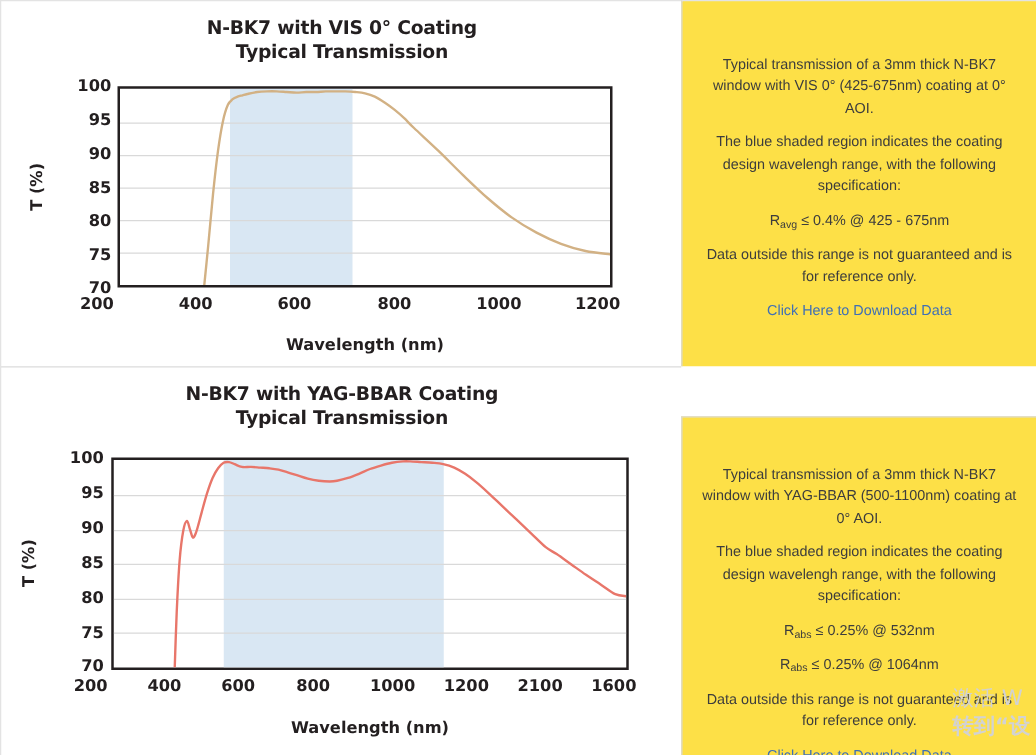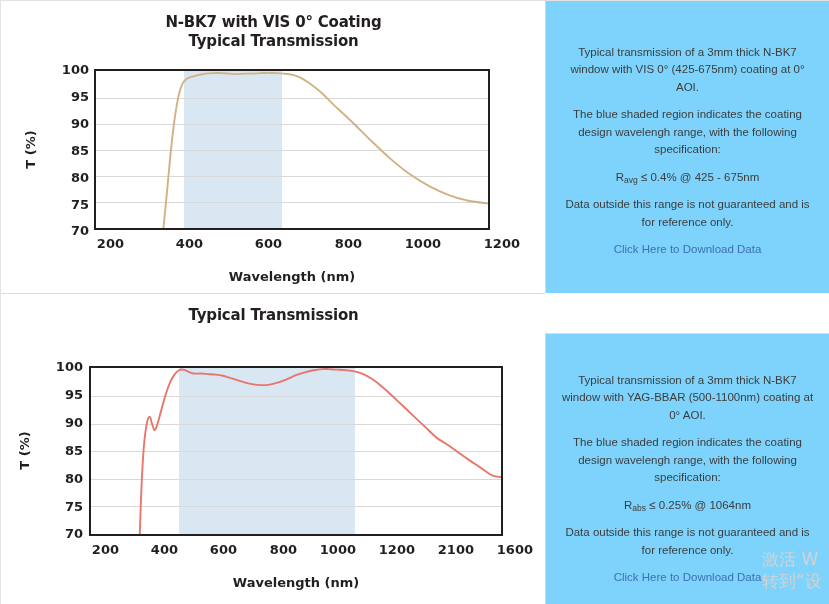--- a/index.html
+++ b/index.html
@@ -30,21 +30,21 @@
     width: 545px; height: 100%;
     background: #ffffff;
     border-left: 1px solid #e3e3e3;
     border-top: 1px solid #e3e3e3;
   }
   #row-bottom .chart-cell { border-top: 1px solid #dcdcdc; }
 
   .text-cell {
     position: relative;
     width: 284px; height: 100%;
-    background: #7dd3fc;
+    background: #fde047;
     border-left: 1px solid #d8d8d8;
     border-top: 1px solid #e3e3e3;
   }
   #row-bottom .text-cell { border-top: 1px solid #dcdcdc; margin-top: 40px; }
 
   
   .chart-title {
     position: absolute;
     left: 0; width: 545px;
     text-align: center;
@@ -84,21 +84,21 @@
   
   .ytick, .xtick {
     position: absolute;
     color: #231f20;
     font-family: "DejaVu Sans", sans-serif;
     font-weight: bold;
     font-size: 13px;
     white-space: nowrap;
   }
   .ytick { text-align: right; }
-  .xtick { text-align: right; }
+  .xtick { text-align: left; }
 
   .axis-label {
     position: absolute;
     color: #231f20;
     font-family: "DejaVu Sans", sans-serif;
     font-weight: bold;
     font-size: 13px;
     white-space: nowrap;
   }
   .ylabel {
@@ -200,20 +200,21 @@
         <p>Data outside this range is not guaranteed and is for reference only.</p>
         <p><a class="dl-link" href="#">Click Here to Download Data</a></p>
       </div>
     </div>
   </div>
 
   <div class="row" id="row-bottom">
 
     <div class="chart-cell">
       <div class="chart-title" style="top:12px;">
+        <span class="l1">N-BK7 with YAG-BBAR Coating</span>
         <span class="l2">Typical Transmission</span>
       </div>
 
       <div class="ytick" style="left:42px; top:65px; width:40px;">100</div>
       <div class="ytick" style="left:42px; top:93px; width:40px;">95</div>
       <div class="ytick" style="left:42px; top:121px; width:40px;">90</div>
       <div class="ytick" style="left:42px; top:149px; width:40px;">85</div>
       <div class="ytick" style="left:42px; top:177px; width:40px;">80</div>
       <div class="ytick" style="left:42px; top:205px; width:40px;">75</div>
       <div class="ytick" style="left:42px; top:232px; width:40px;">70</div>
@@ -242,24 +243,25 @@
       <div class="xtick" style="left:472px; top:248px; width:60px;">1600</div>
 
       <div class="axis-label" style="left:88px; top:281px; width:414px; text-align:center;">Wavelength (nm)</div>
     </div>
 
     <div class="text-cell">
       <div class="desc-wrap" style="top:38px;">
         <p>Typical transmission of a 3mm thick N-BK7 window with YAG-BBAR (500-1100nm) coating at 0° AOI.</p>
         <p>The blue shaded region indicates the coating design wavelengh range, with the following specification:</p>
         <div class="spec-block">
+          <p class="spec-line"><span>R</span><sub>abs</sub><span> ≤ 0.25% @ 532nm</span></p>
           <p class="spec-line"><span>R</span><sub>abs</sub><span> ≤ 0.25% @ 1064nm</span></p>
         </div>
         <p>Data outside this range is not guaranteed and is for reference only.</p>
         <p><a class="dl-link" href="#">Click Here to Download Data</a></p>
       </div>
     </div>
   </div>
 
   <div class="watermark" style="left:762px; top:548px;">激活 W</div>
-  <div class="watermark" style="left:762px; top:570px;">转到“设</div>
+  <div class="watermark" style="left:762px; top:570px;font-weight:bold;">转到“设</div>
 
 </div>
 
 </body></html>

